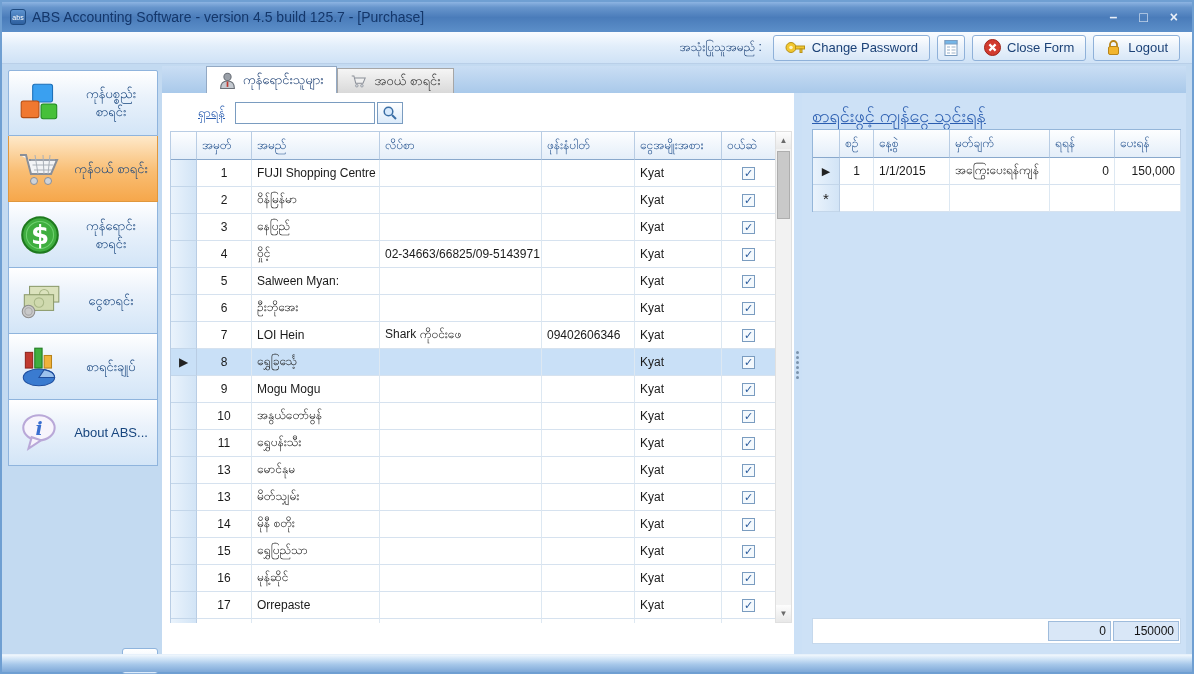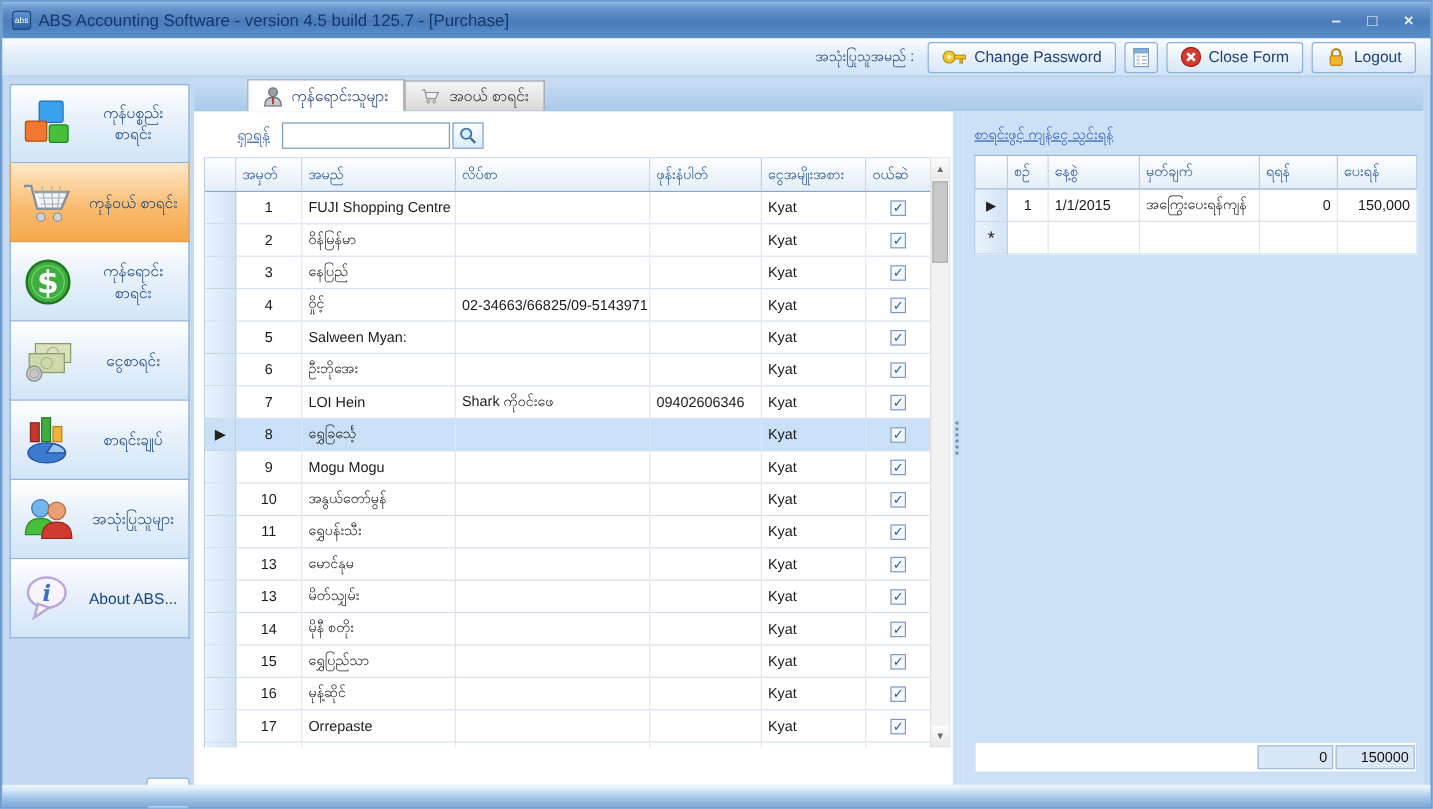--- a/index.html
+++ b/index.html
@@ -42,21 +42,21 @@
     border-color:#e0973d; }
   .side-btn .ic { flex:0 0 52px; display:flex; justify-content:center; }
   .side-btn .lbl { flex:1; text-align:center; }
   .collapse-btn { position:absolute; right:0; top:578px; width:36px; height:26px;
     background:linear-gradient(180deg,#ffffff,#dcebfa); border:1px solid #8fb4dd;
     border-radius:3px; color:#1c4277; font-size:12px; font-weight:bold;
     display:flex; align-items:center; justify-content:center; cursor:pointer; }
 
   
   .tabstrip { position:absolute; left:160px; top:64px; right:6px; height:27px;
-    background:linear-gradient(180deg,#cadef4,#a9c9ea); display:flex; align-items:center;padding-left:44px; }
+    background:linear-gradient(180deg,#cadef4,#a9c9ea); display:flex; align-items:flex-end;padding-left:44px; }
   .tab { display:flex; align-items:center; gap:7px; height:27px; padding:0 12px;
     font-size:13px; cursor:pointer; }
   .tab.active { background:#fff; border:1px solid #93a9c4; border-bottom:none;
     color:#1c3f73; }
   .tab.inactive { background:linear-gradient(180deg,#f5f5f5,#d9d9d9); height:25px;
     border:1px solid #a6a6a6; border-bottom:none; color:#333; }
 
   
   .content { position:absolute; left:160px; top:91px; right:6px; bottom:18px;
     background:#fff; display:flex; }
@@ -109,21 +109,21 @@
   .vscroll { width:17px; background:#f2f2f2; border:1px solid #e0e0e0; position:relative; }
   .vs-arrow { position:absolute; left:0; width:15px; height:17px;
     background:linear-gradient(180deg,#fdfdfd,#e8e8e8); color:#6a6a6a; font-size:8px;
     display:flex; align-items:center; justify-content:center; cursor:pointer; }
   .vs-up { top:0; } .vs-down { bottom:0; }
   .vs-thumb { position:absolute; left:1px; top:19px; width:13px; height:68px;
     background:#c9c9c9; border:1px solid #aeaeae; cursor:grab; }
 
   
   .ledger-link { position:absolute; left:10px; top:11px; color:#2a5db0;
-    text-decoration:underline; font-size:12px; cursor:pointer; }
+    text-decoration:underline; font-size:18px; cursor:pointer; }
   .ledger { position:absolute; left:10px; top:36px; width:369px;
     border-left:1px solid #95b6d9; border-top:1px solid #95b6d9; background:#fff; }
   .marker { font-size:11px; }
   .totals-bar { position:absolute; left:10px; width:369px; bottom:10px; height:26px;
     background:#fff; border:1px solid #c5d8ec; display:flex; align-items:center;
     justify-content:flex-end; padding-right:1px; gap:2px; }
   .total-box { height:20px; background:#d9e7f7; border:1px solid #9fbcdc;
     display:flex; align-items:center; justify-content:flex-end; padding:0 4px;
     font-size:12px; color:#111; }
   .total-box.t1 { width:63px; } .total-box.t2 { width:66px; }
@@ -240,31 +240,20 @@
           <rect x="26" y="11" width="7" height="12" fill="#f0b23a" stroke="#b8821a"></rect>
           <ellipse cx="21" cy="32" rx="15" ry="8" fill="#3a7bd0" stroke="#1f4e9e"></ellipse>
           <path d="M21 32 L36 32 A15 8 0 0 0 26 24.5 Z" fill="#9cc2ee" stroke="#1f4e9e"></path>
         </svg>
       </span>
       <span class="lbl">စာရင်းချုပ်</span>
     </div>
     <div class="side-btn">
       <span class="ic">
         <svg width="46" height="46" viewBox="0 0 44 44">
-          <circle cx="16" cy="13" r="7" fill="#74b6e8" stroke="#3a7bb8"></circle>
-          <path d="M4 34 q0 -13 12 -13 q12 0 12 13 z" fill="#46c03a" stroke="#2a8a2a"></path>
-          <circle cx="29" cy="15" r="7" fill="#e8a074" stroke="#b86a3a"></circle>
-          <path d="M17 37 q0 -13 12 -13 q12 0 12 13 z" fill="#d03a30" stroke="#962620"></path>
-        </svg>
-      </span>
-      <span class="lbl">အသုံးပြုသူများ</span>
-    </div>
-    <div class="side-btn">
-      <span class="ic">
-        <svg width="46" height="46" viewBox="0 0 44 44">
           <ellipse cx="21" cy="17" rx="15" ry="12" fill="#f7f4fc" stroke="#b9a8d8" stroke-width="2"></ellipse>
           <path d="M14 26 l-3 11 l12 -8 z" fill="#f7f4fc" stroke="#b9a8d8" stroke-width="2"></path>
           <text x="21" y="24" font-size="18" font-weight="bold" font-style="italic" fill="#3a6ed0" text-anchor="middle" font-family="'DejaVu Serif',serif">i</text>
         </svg>
       </span>
       <span class="lbl">About ABS...</span>
     </div>
     <div class="collapse-btn">&lt;&lt;</div>
   </div>
 

